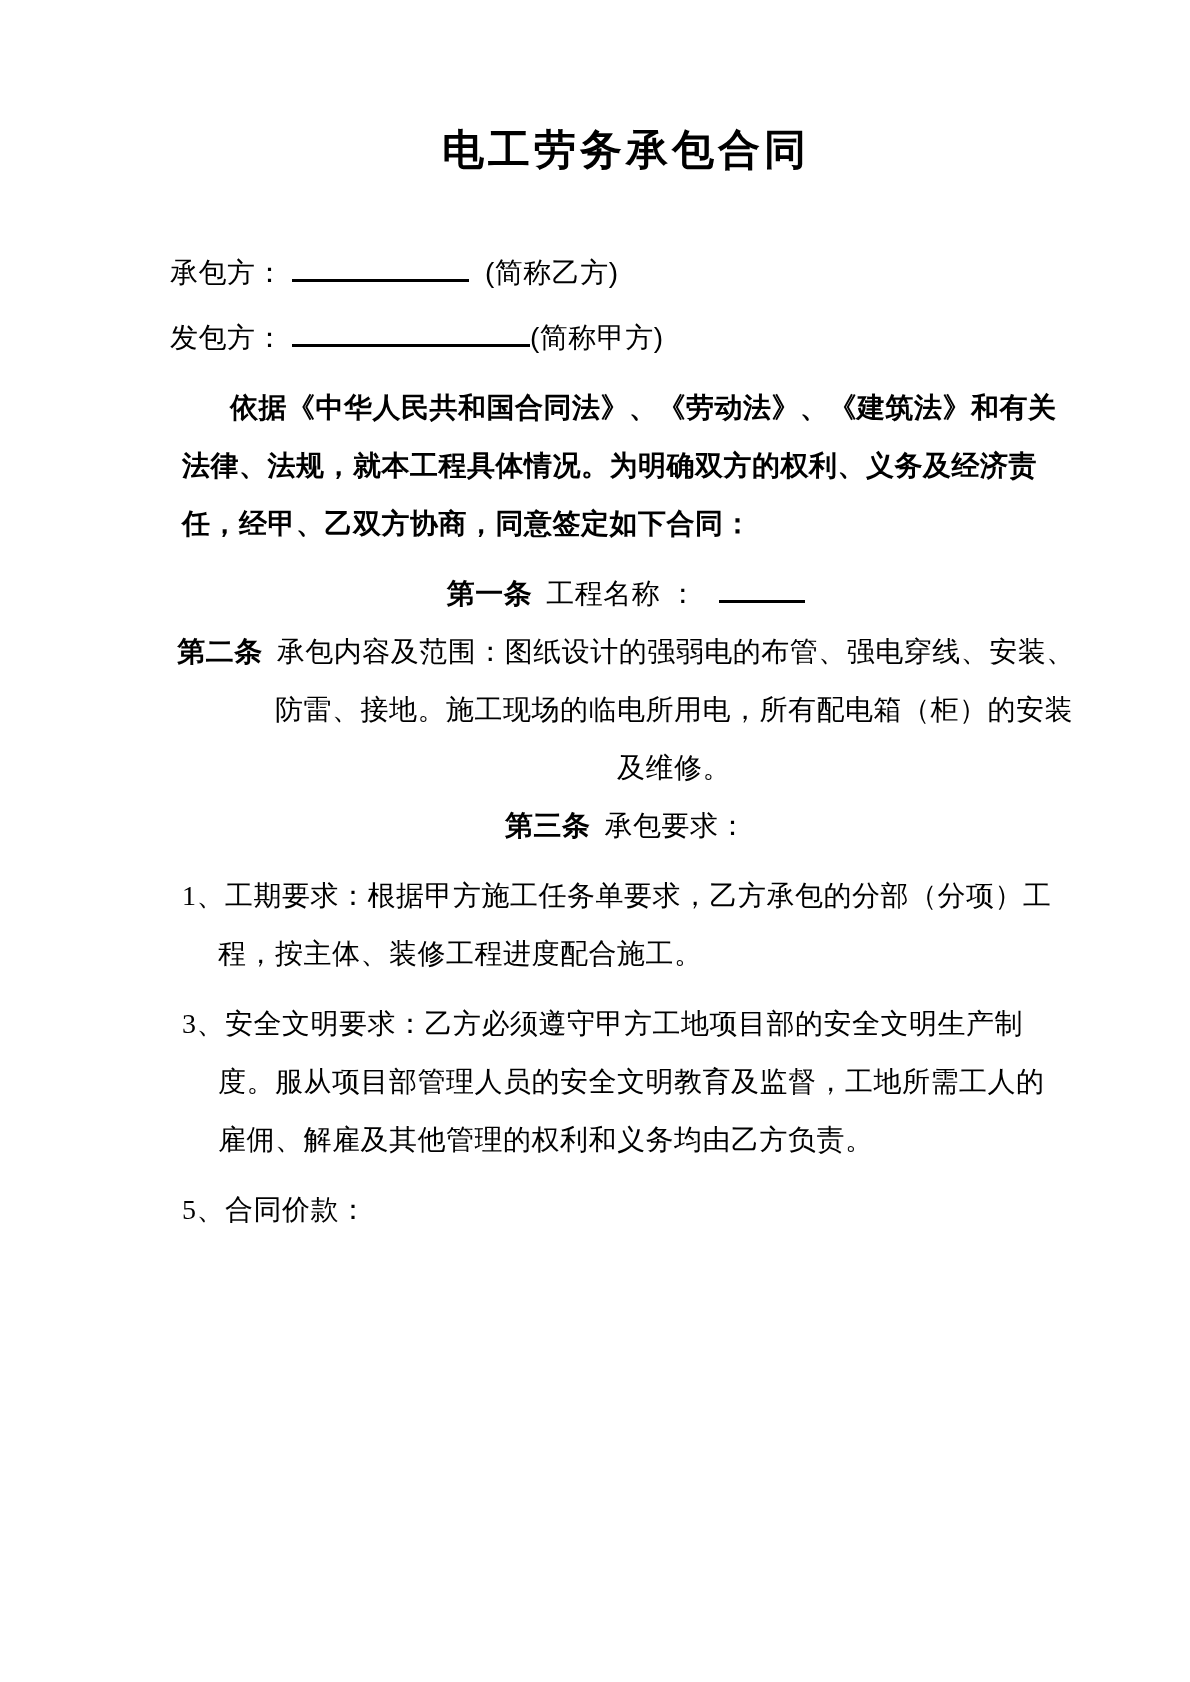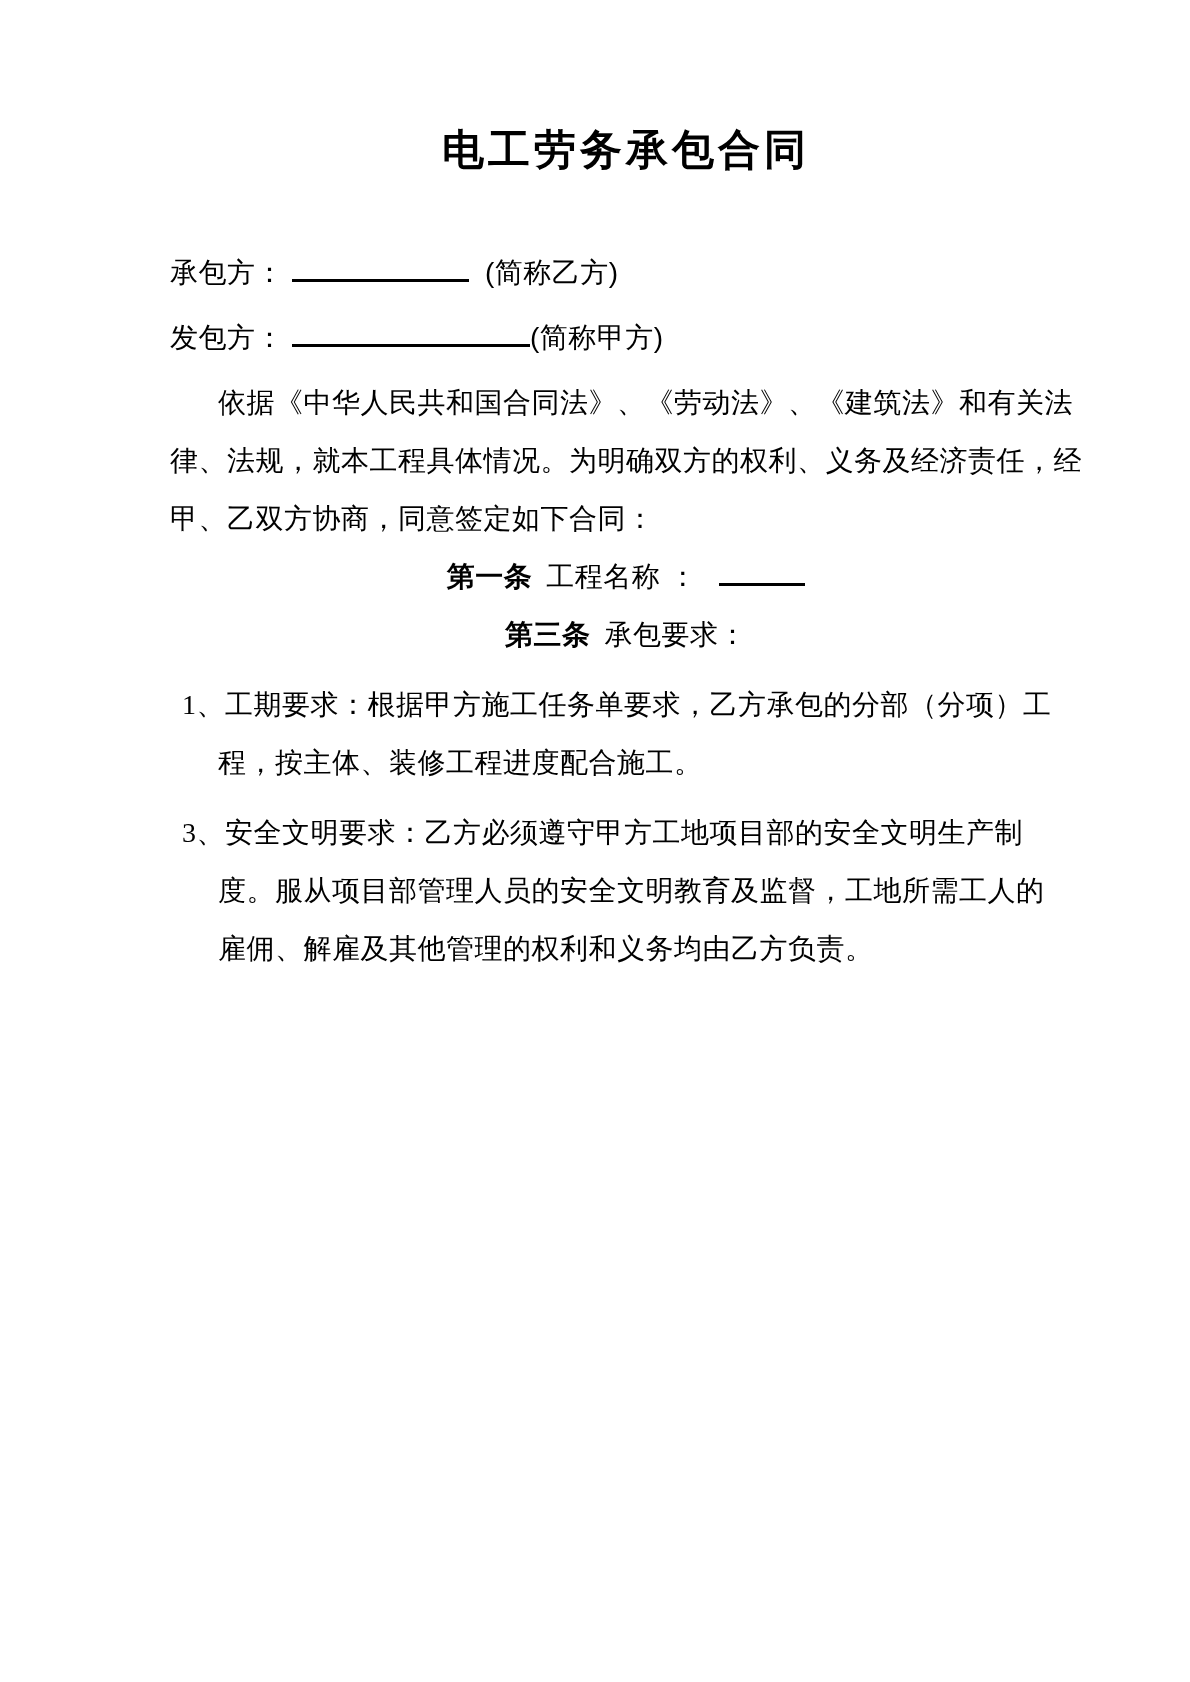--- a/index.html
+++ b/index.html
@@ -28,44 +28,46 @@
   .party-line { margin: 0 0 7px 0; white-space: nowrap; }
   .blank {
     display: inline-block;
     border-bottom: 3px solid #000;
     height: 30px;
     vertical-align: baseline;
   }
   .blank-a { width: 238px; margin-left: 8px; }
   .blank-b { width: 177px; margin-left: 8px; margin-right: 16px; }
   .blank-small { width: 86px; margin-left: 22px; }
-  .preamble { margin: 0; text-indent: 48px; }
+  .preamble { margin: 12px; text-indent: 48px; font-weight: bold; }
   .clause { margin: 0; padding-left: 96px; text-indent: -96px; text-align: center; }
   .clause-num { font-weight: bold; margin-right: 14px; }
   .item { margin: 12px; padding-left: 36px; text-indent: -36px; }
   .item-num { font-family: "Liberation Serif", serif; }
 </style>
 </head>
 <body>
 
 <div class="page">
 
   <h1 class="doc-title">电工劳务承包合同</h1>
 
   <div class="party-line"><span>承包方：</span><span class="blank blank-b"></span><span>(简称乙方)</span></div>
 
   <div class="party-line"><span>发包方：</span><span class="blank blank-a"></span><span>(简称甲方)</span></div>
 
   <p class="preamble">依据《中华人民共和国合同法》、《劳动法》、《建筑法》和有关法律、法规，就本工程具体情况。为明确双方的权利、义务及经济责任，经甲、乙双方协商，同意签定如下合同：</p>
 
   <p class="clause"><span class="clause-num">第一条</span><span>工程名称 ：</span><span class="blank blank-small"></span></p>
 
+  <p class="clause"><span class="clause-num">第二条</span><span>承包内容及范围：图纸设计的强弱电的布管、强电穿线、安装、防雷、接地。施工现场的临电所用电，所有配电箱（柜）的安装及维修。</span></p>
 
   <p class="clause"><span class="clause-num">第三条</span><span>承包要求：</span></p>
 
   <p class="item"><span class="item-num">1、</span><span>工期要求：根据甲方施工任务单要求，乙方承包的分部（分项）工程，按主体、装修工程进度配合施工。</span></p>
 
 
   <p class="item"><span class="item-num">3、</span><span>安全文明要求：乙方必须遵守甲方工地项目部的安全文明生产制度。服从项目部管理人员的安全文明教育及监督，工地所需工人的雇佣、解雇及其他管理的权利和义务均由乙方负责。</span></p>
 
 
+  <p class="item"><span class="item-num">5、</span><span>合同价款：</span></p>
 
 </div>
 
 </body></html>

